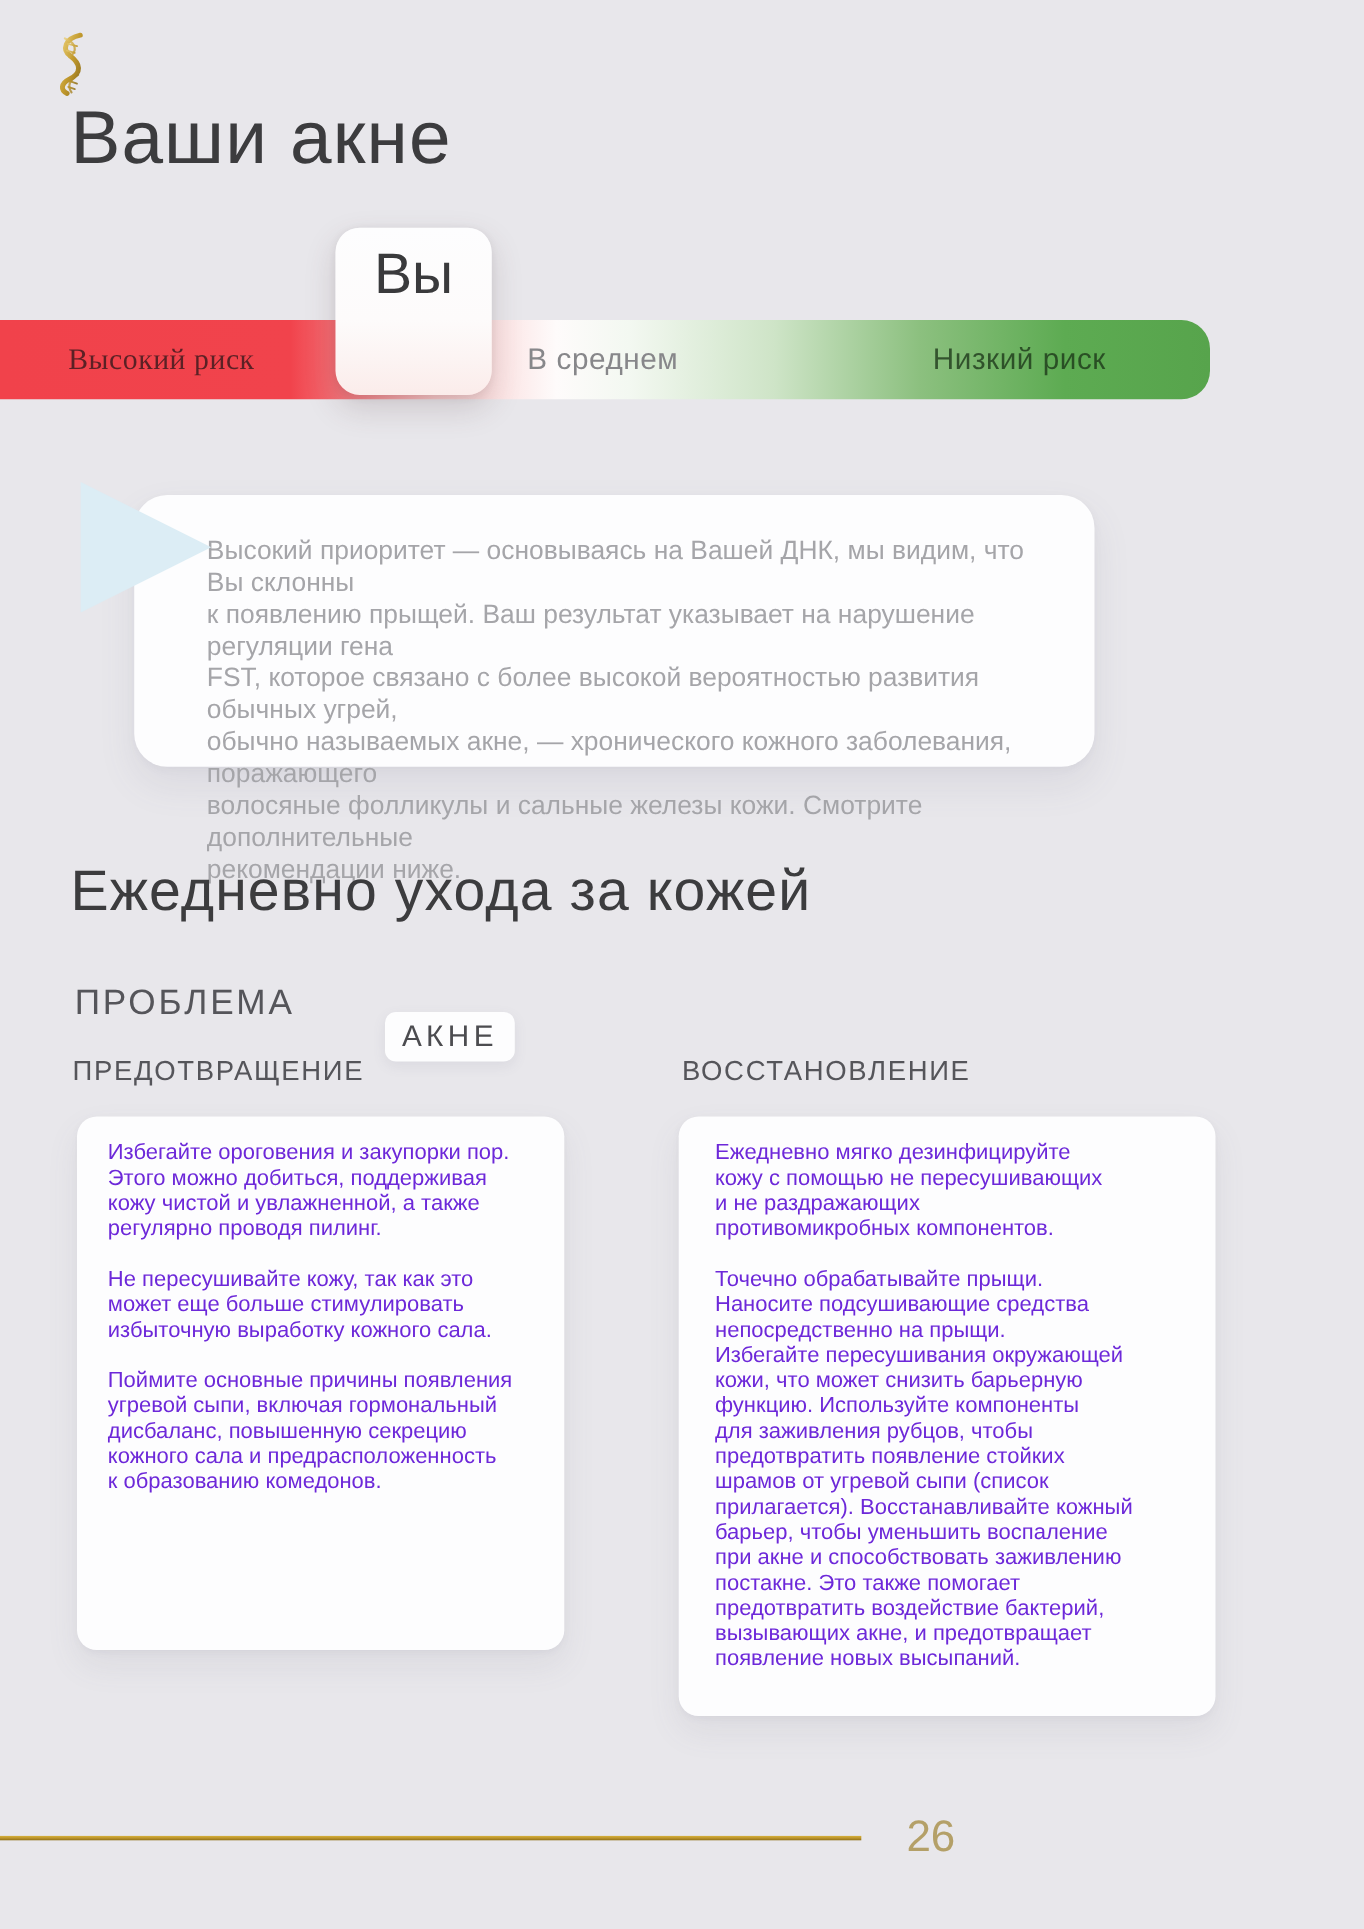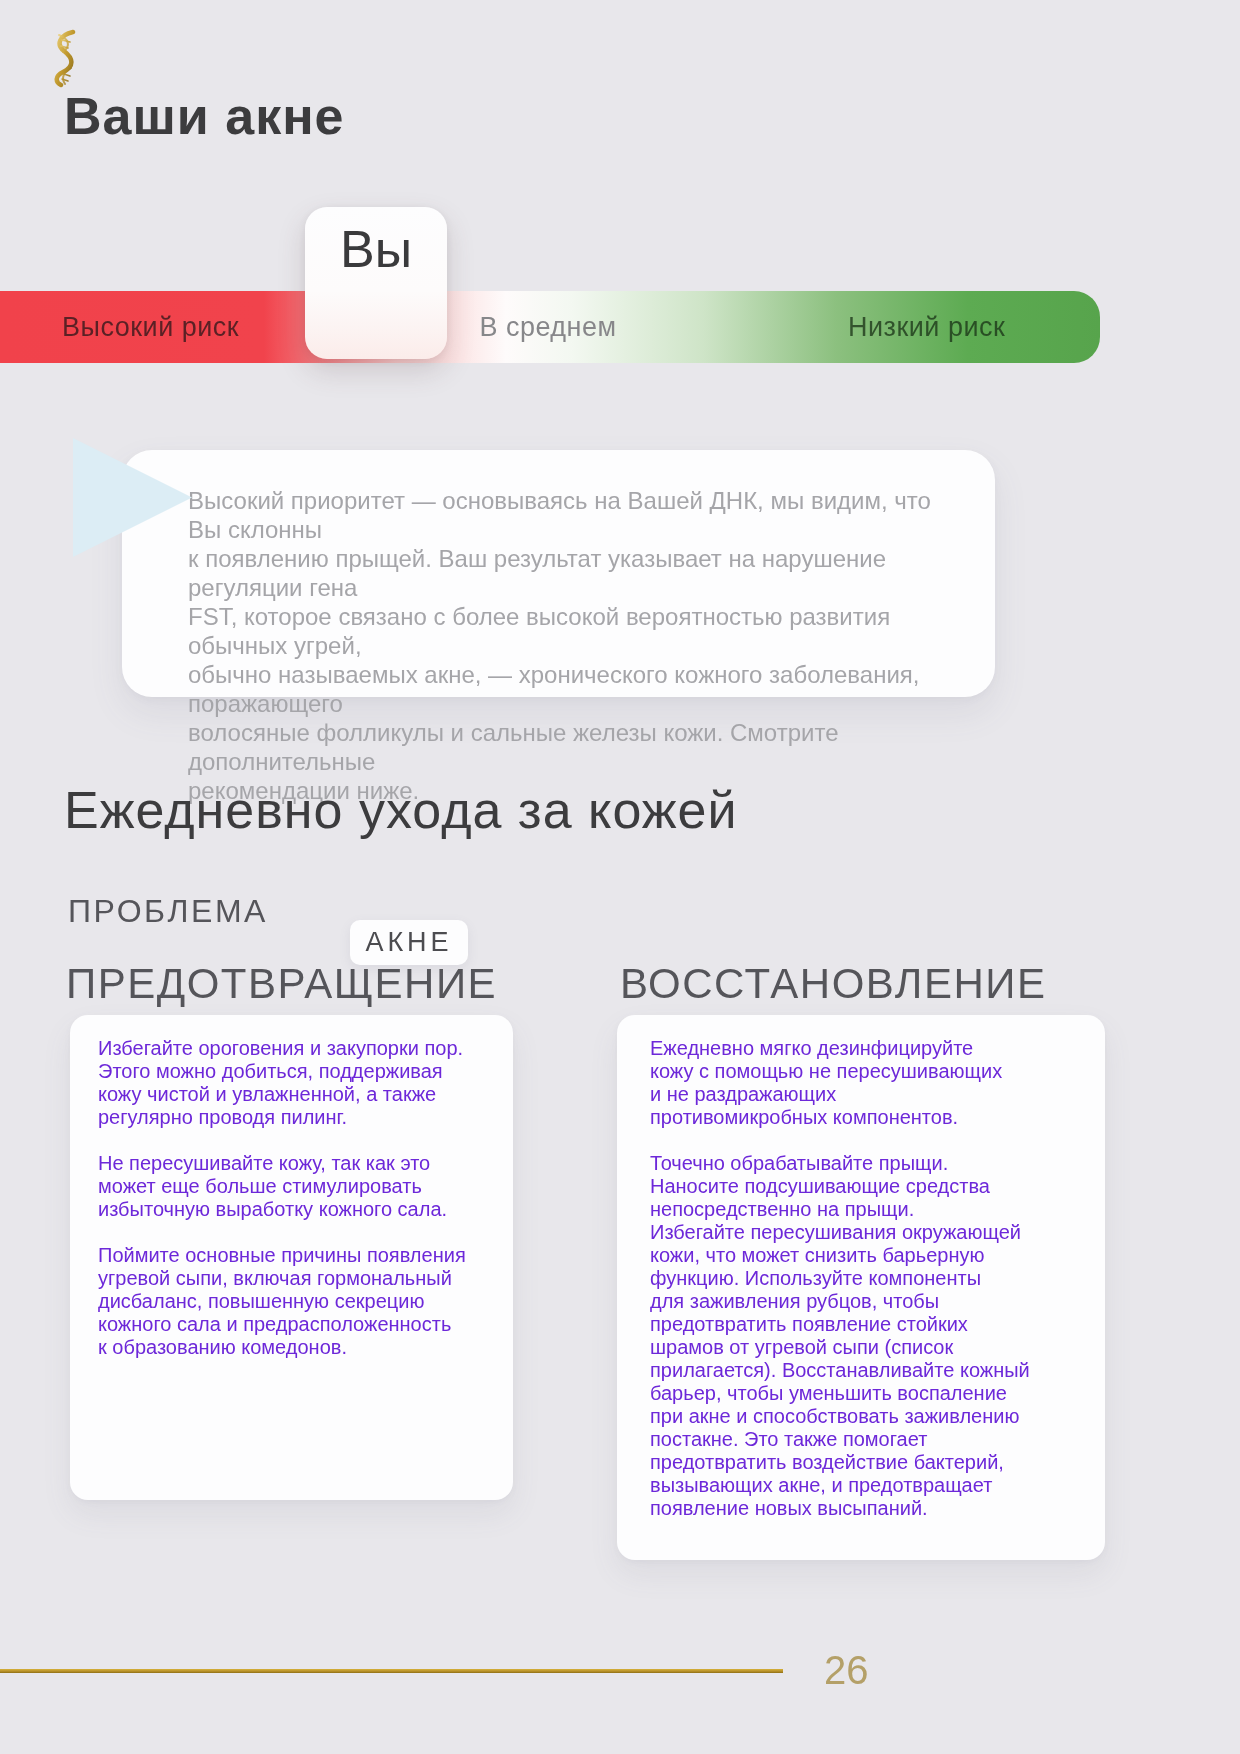--- a/index.html
+++ b/index.html
@@ -10,38 +10,38 @@
     position:relative;
     overflow:hidden;
     color:#39393b;
   }
   .abs{position:absolute;}
 
   
   .logo{left:46px;top:28px;width:40px;height:60px;}
   .page-title{
     left:64px;top:86px;
-    font-size:52px;font-weight:700;letter-spacing:1px;color:#3c3c3e;
+    font-size:68px;font-weight:400;letter-spacing:1px;color:#3c3c3e;
   }
 
   
   .risk-bar{
     left:0;top:291px;width:1100px;height:72px;
     border-radius:0 26px 26px 0;
     background:linear-gradient(90deg,
       #f1424b 0%, #f1434c 24%,
       #f9c9c9 36%, #fefbfb 46%,
       #f3f8f1 52%, #cee4c7 64%,
       #8cc07f 76%, #5dab52 88%, #57a44c 100%);
   }
   .risk-label{
     position:absolute;top:50%;transform:translateY(-50%);
     font-size:27px;font-weight:300;letter-spacing:.5px;white-space:nowrap;
   }
-  .risk-label.high{left:62px;color:rgba(40,22,24,.75);}
+  .risk-label.high{left:62px;color:rgba(40,22,24,.75);font-family:Liberation Serif, serif;}
   .risk-label.mid{left:548px;transform:translate(-50%,-50%);color:#87878a;}
   .risk-label.low{left:848px;color:rgba(24,48,22,.75);}
   .you-marker{
     left:305px;top:207px;width:142px;height:152px;
     border-radius:22px;z-index:3;
     background:linear-gradient(180deg,#fdfdfe 0%,#fdfbfb 55%,#fcf4f3 78%,#fbecea 100%);
     box-shadow:0 12px 28px rgba(90,60,65,.18), 0 2px 8px rgba(0,0,0,.06);
     display:flex;justify-content:center;
   }
   .you-marker span{
@@ -79,21 +79,21 @@
   .problem-badge{
     left:350px;top:888px;width:118px;height:45px;
     background:#fdfdfe;border-radius:10px;
     box-shadow:0 4px 12px rgba(100,100,125,.10);
     display:flex;align-items:center;justify-content:center;margin-top:32px;
   }
   .problem-badge span{
     font-size:27px;font-weight:300;letter-spacing:4px;color:#4c4c50;
   }
   .col-heading{
-    top:960px;font-size:42px;font-weight:300;letter-spacing:1.5px;color:#55555a;
+    top:960px;font-size:25px;font-weight:300;letter-spacing:1.5px;color:#55555a;
   }
   .col-heading.left{left:66px;}
   .col-heading.right{left:620px;}
 
   .strategy-card{
     background:#fdfdfe;border-radius:18px;
     box-shadow:0 14px 30px rgba(100,100,125,.09), 0 2px 6px rgba(100,100,125,.05);
   }
   .strategy-card.prevention{left:70px;top:1015px;width:443px;height:485px;}
   .strategy-card.restoration{left:617px;top:1015px;width:488px;height:545px;}

